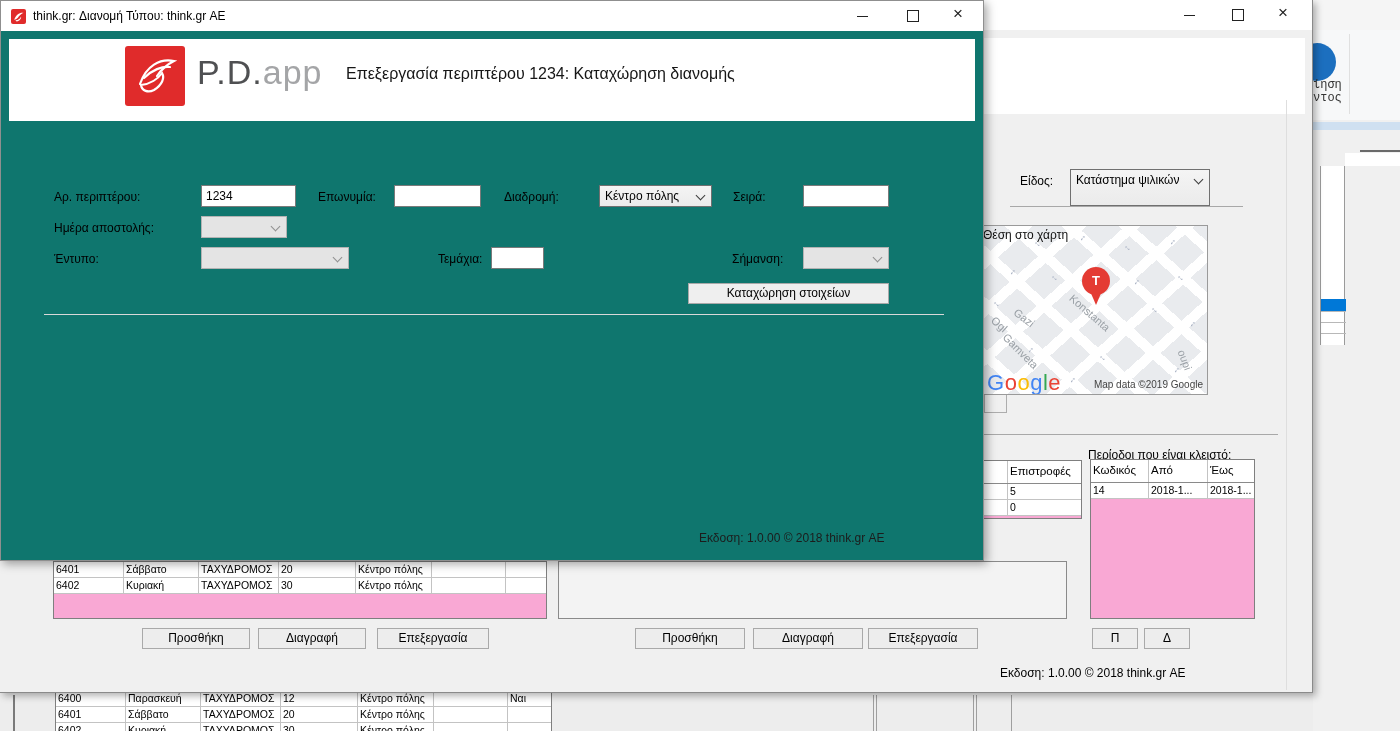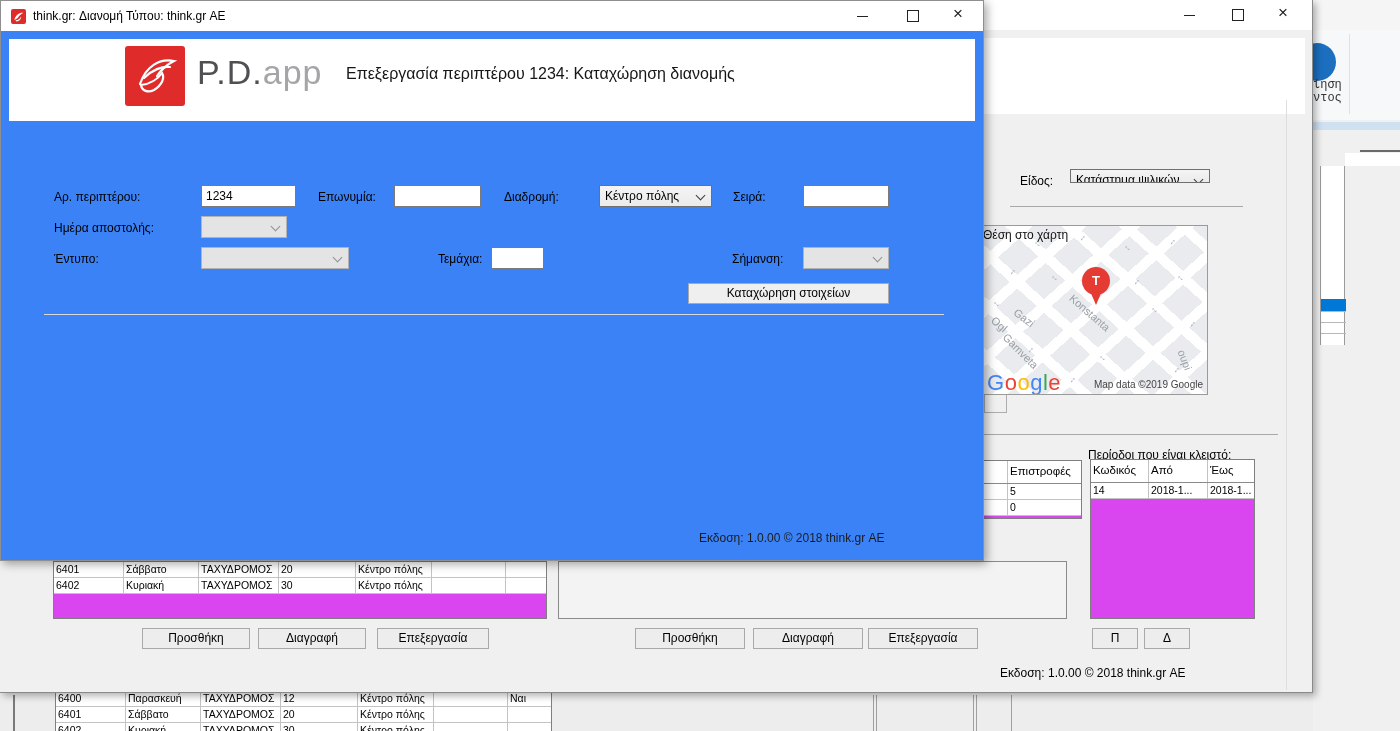--- a/index.html
+++ b/index.html
@@ -2,21 +2,21 @@
 <html><head>
 <meta charset="utf-8">
 <style>
   html,body{margin:0;padding:0;background:#d8d8d8;}
   #screen{position:relative;width:1400px;height:731px;overflow:hidden;
           font-family:"Liberation Sans",sans-serif;background:#efefef;color:#000;}
   .abs{position:absolute;}
   .lbl{position:absolute;font-size:12px;white-space:nowrap;}
 
   
-  .tbl{position:absolute;background:#d946ef;border:1px solid #7f7f7f;overflow:hidden;}
+  .tbl{position:absolute;background:#f9a8d4;border:1px solid #7f7f7f;overflow:hidden;}
   .trow{display:flex;height:15px;border-bottom:1px solid #c3c3c3;background:#fff;}
   .tcell{flex:none;border-right:1px solid #c3c3c3;font-size:10.5px;line-height:15px;
          padding:0 2px;overflow:hidden;white-space:nowrap;}
   .hdr .trow{height:22px;border-bottom:1px solid #8a8a8a;}
   .hdr .tcell{font-size:11.5px;line-height:21px;}
 
   
   .tin{position:absolute;border:1px solid #7a7a7a;background:#fff;font-size:12px;
        padding:0 4px;font-family:"Liberation Sans",sans-serif;box-sizing:border-box;}
   .combo{position:absolute;border:1px solid #707070;background:linear-gradient(#f4f4f4,#ebebeb);
@@ -31,21 +31,21 @@
         text-align:center;line-height:19px;box-sizing:border-box;height:21px;
         font-family:"Liberation Sans",sans-serif;}
 
   
   .cap-btn{position:absolute;top:0;width:44px;height:30px;}
   .glyph-min{position:absolute;left:16px;top:15px;width:11px;height:1px;background:#222;}
   .glyph-max{position:absolute;left:16px;top:9px;width:10px;height:10px;border:1px solid #222;}
   .glyph-close{position:absolute;left:14px;top:3px;font-size:17px;color:#222;font-weight:400;}
 
   
-  #dialog{left:0;top:0;width:984px;height:561px;background:#3b82f6;
+  #dialog{left:0;top:0;width:984px;height:561px;background:#0f766e;
           border:1px solid #8f8f8f;box-sizing:border-box;
           box-shadow:3px 3px 9px rgba(0,0,0,.35);z-index:40;}
   #dlg-titlebar{position:absolute;left:0;top:0;right:0;height:30px;background:#fff;}
   #dlg-title{position:absolute;left:32px;top:8px;font-size:12px;}
   .appicon{position:absolute;left:10px;top:8px;width:15px;height:15px;background:#e02b2b;border-radius:2px;}
   #dlg-header{position:absolute;left:8px;top:38px;width:966px;height:82px;background:#fff;}
   #logo-box{position:absolute;left:116px;top:7px;width:60px;height:60px;background:#e02b2b;border-radius:3px;}
   #logo-text{position:absolute;left:188px;top:14px;font-size:34px;letter-spacing:1px;}
   #logo-text .p1{color:#4f5052;}
   #logo-text .p2{color:#a4a5a7;}
@@ -183,21 +183,21 @@
           <div class="glyph-max"></div>
         </div>
       <div class="cap-btn" style="left:1264px;">
           <div class="glyph-close">×</div>
         </div>
     </div>
     <div id="w2-header"></div>
     <div id="w2-vline"></div>
 
     <div class="lbl" style="left:1020px;top:174px;">Είδος:</div>
-    <div class="combo" style="left:1070px;top:169px;width:140px;height:14px;">
+    <div class="combo" style="left:1070px;top:169px;width:140px;height:37px;">
       <span>Κατάστημα ψιλικών</span>
       <span class="chev"></span>
     </div>
     <div class="sepline" style="left:1010px;top:206px;width:233px;"></div>
 
     <div class="combo" style="left:975px;top:227px;width:44px;height:21px;background:#fff;">
       <span class="chev"></span>
     </div>
     <div id="thumb"></div>
     <div id="vscroll">

